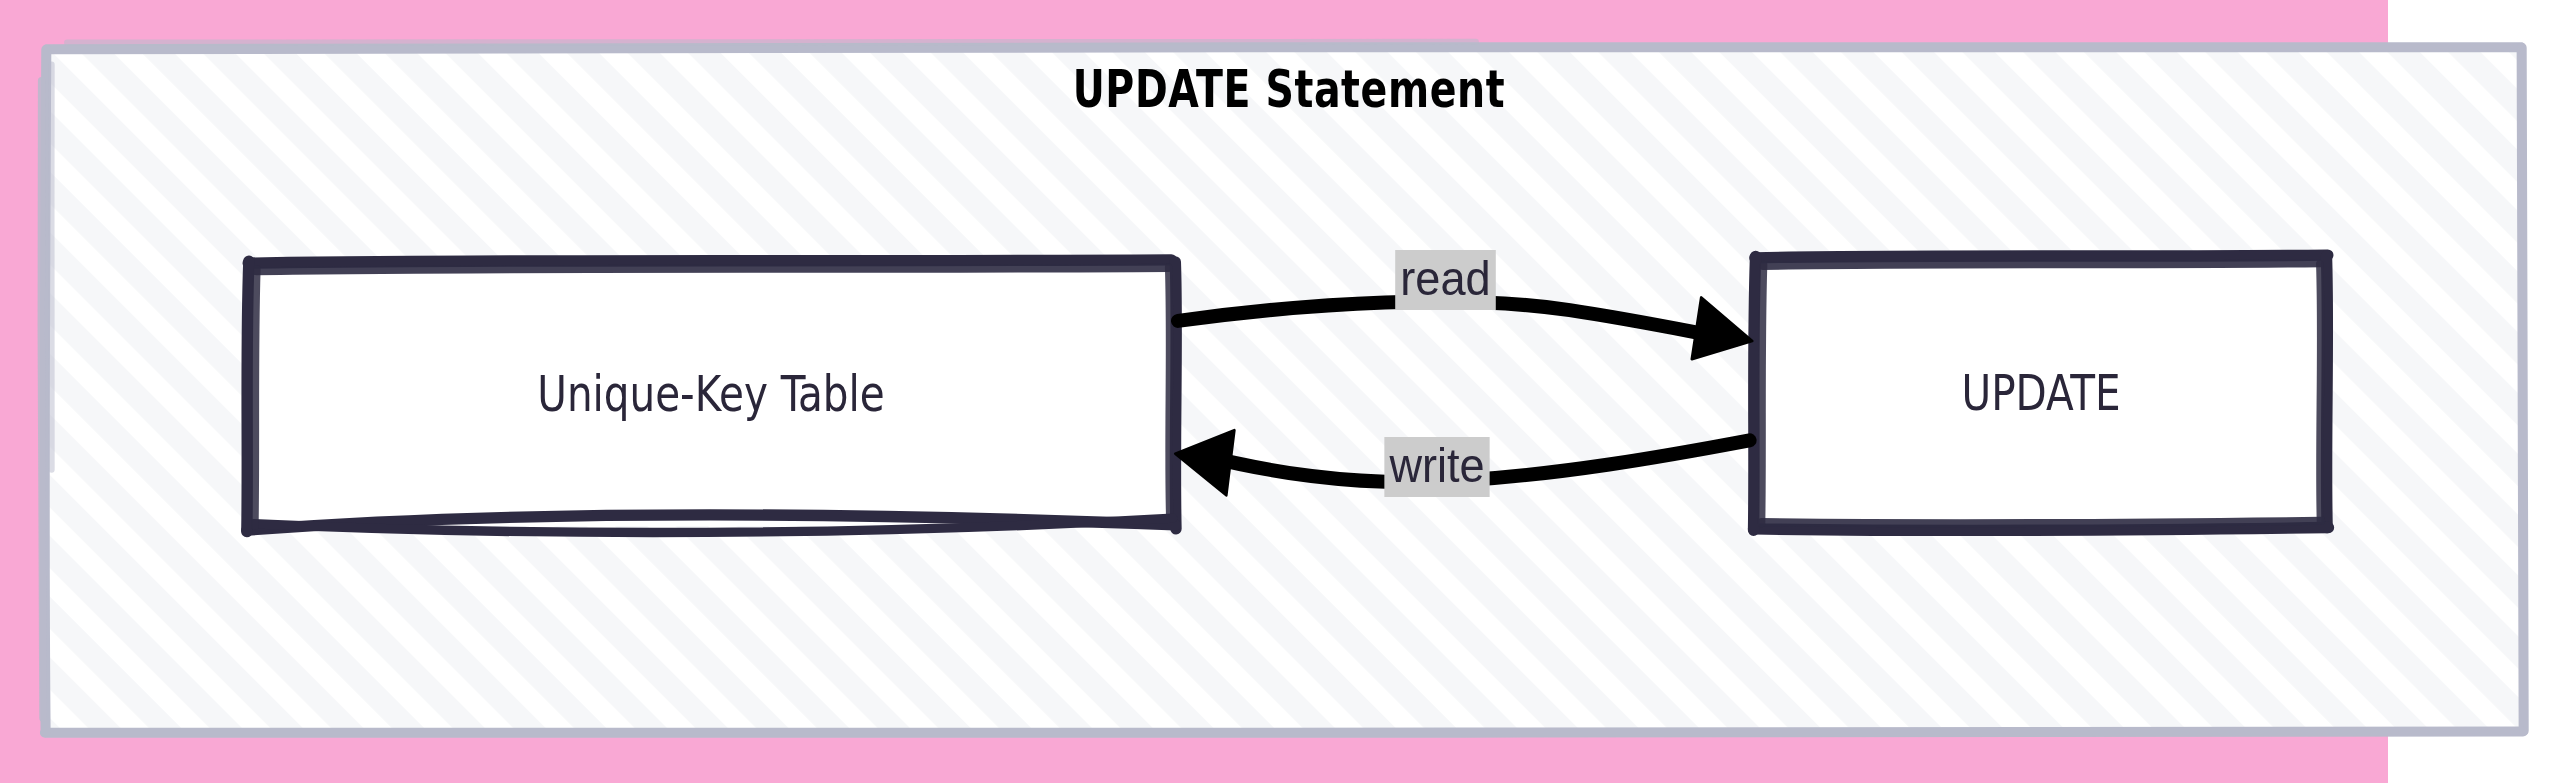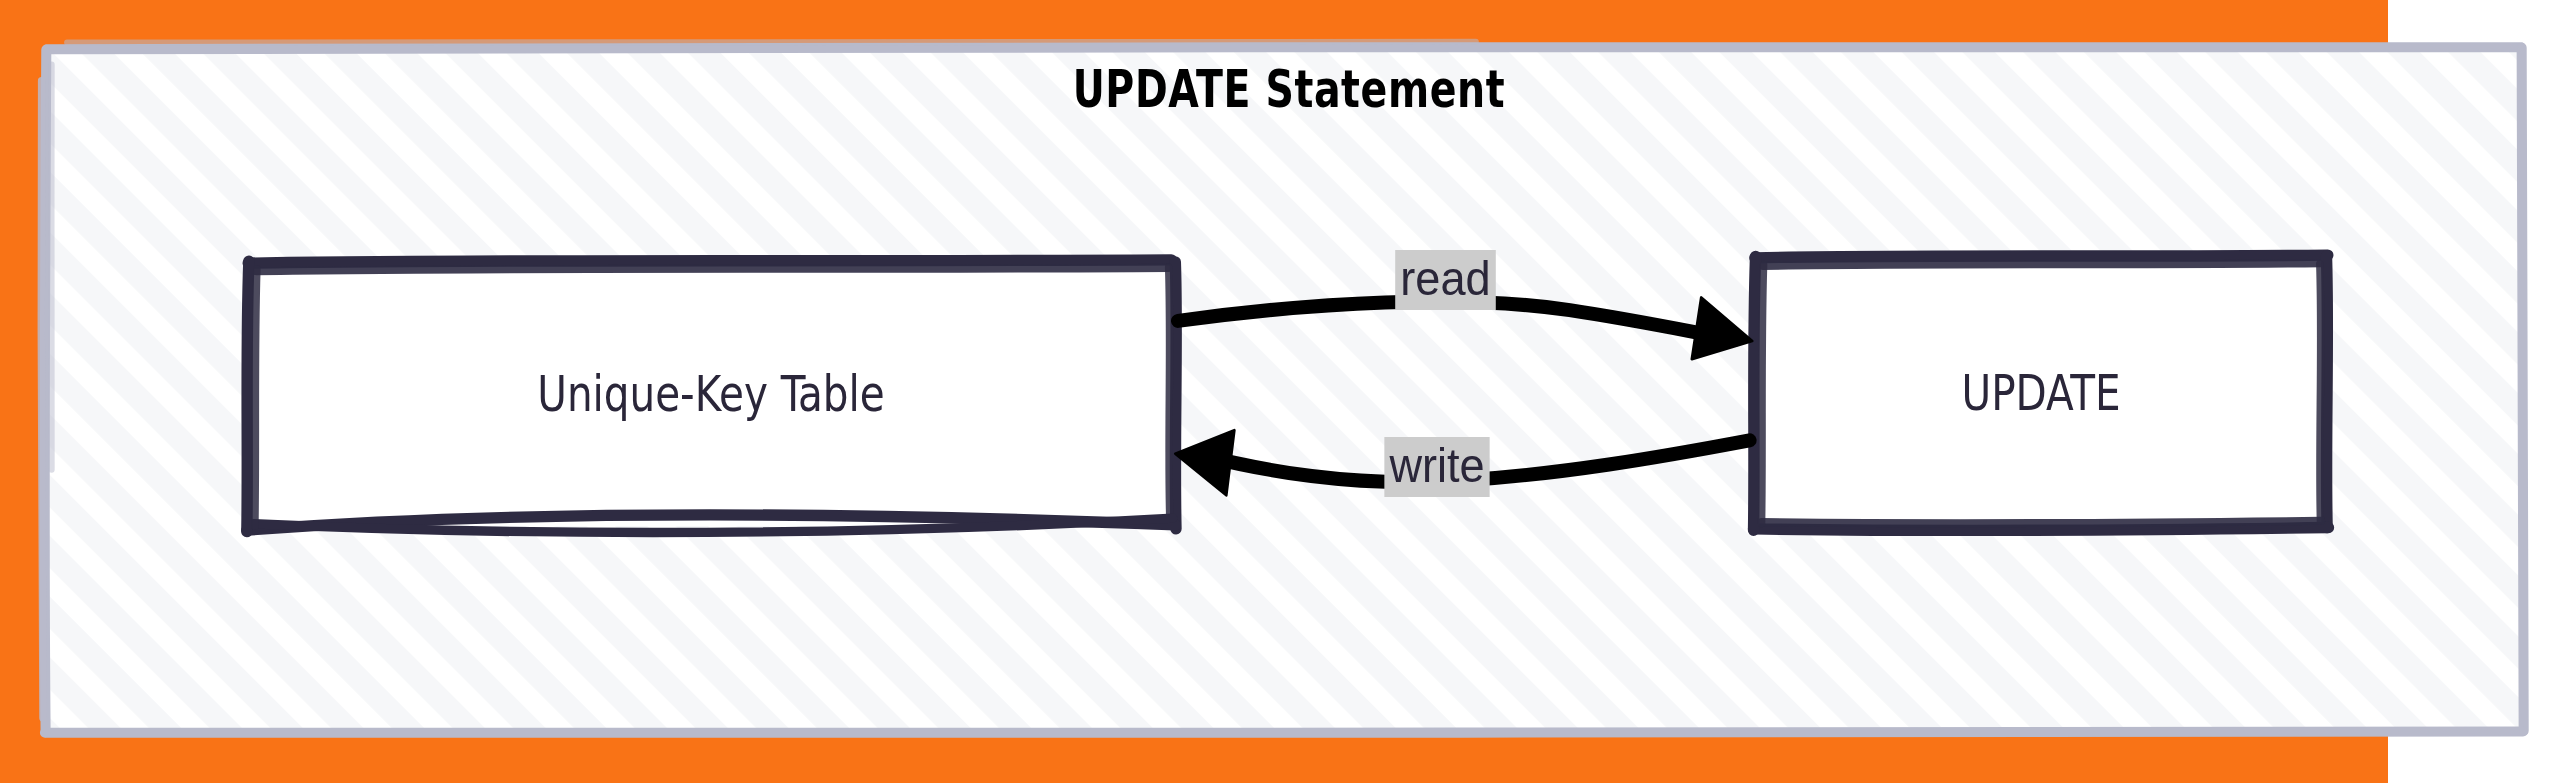--- a/index.html
+++ b/index.html
@@ -11,21 +11,21 @@
     width: 2576px;
     height: 784px;
     overflow: hidden;
     font-family: "DejaVu Sans", sans-serif;
   }
 
   #diagram-root {
     position: relative;
     width: 2388px;
     height: 784px;
-    background: #f97316;
+    background: #f9a8d4;
   }
 
   #diagram-svg {
     position: absolute;
     left: 0;
     top: 0;
     width: 2576px;
     height: 784px;
     display: block;
   }

